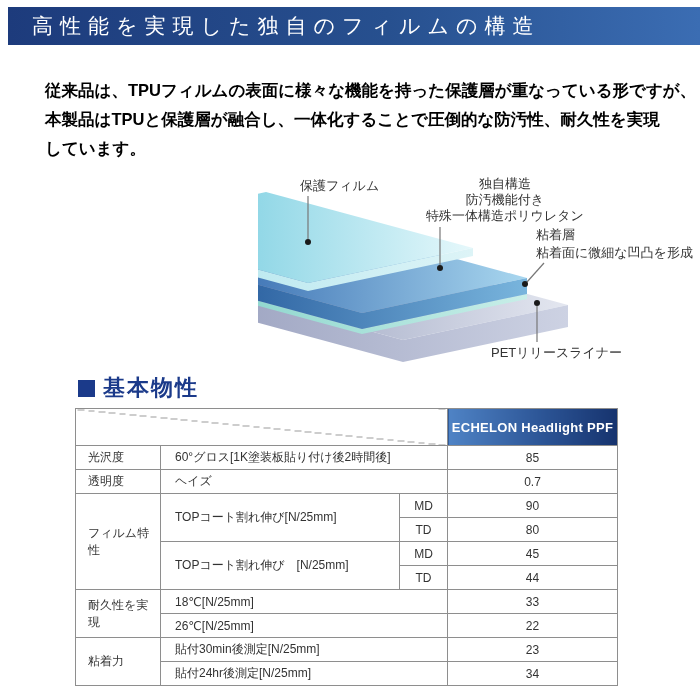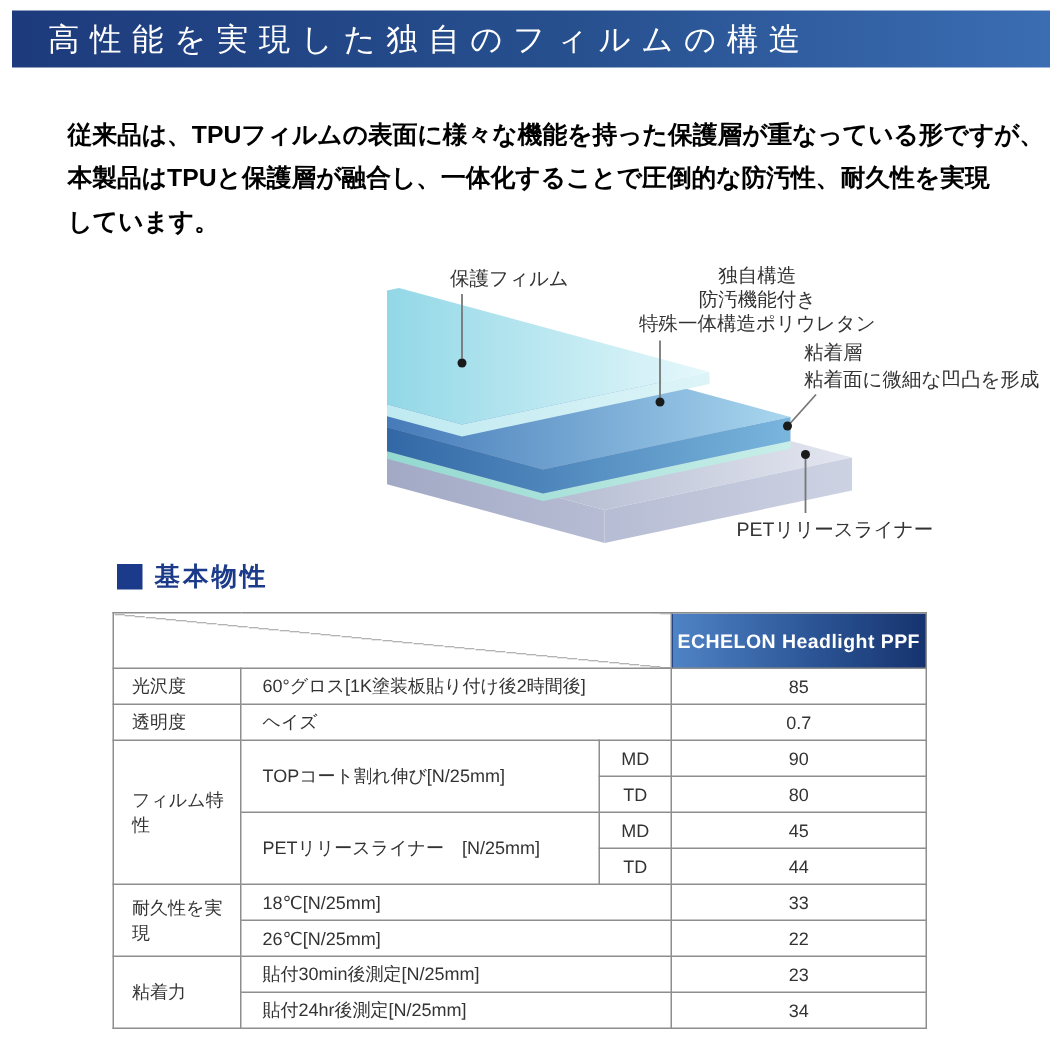--- a/index.html
+++ b/index.html
@@ -25,21 +25,21 @@
   
   .diagram-svg{position:absolute;left:258px;top:170px;}
   .diag-label{position:absolute;font-size:13px;color:#333;line-height:16px;white-space:nowrap;}
   .lbl-protective{left:300px;top:178px;}
   .lbl-unique{left:426px;top:176px;text-align:center;}
   .lbl-adhesive{left:536px;top:226px;line-height:18px;}
   .lbl-pet{left:491px;top:345px;}
   
   .section-title{position:absolute;left:78px;top:373px;display:flex;align-items:center;}
   .title-square{width:17px;height:17px;background:#1b3a8a;margin-right:8px;}
-  .section-title span.txt{font-size:17px;font-weight:bold;color:#1b3a8a;letter-spacing:2px;}
+  .section-title span.txt{font-size:22px;font-weight:bold;color:#1b3a8a;letter-spacing:2px;}
   
   table.props{
     position:absolute;left:75px;top:408px;width:542px;border-collapse:collapse;
     table-layout:fixed;font-size:12px;color:#333;
   }
   table.props td,table.props th{border:1px solid #8e8e8e;padding:0;vertical-align:middle;}
   table.props .cat{text-align:left;padding-left:12px;margin-top:20px;}
   table.props .item{text-align:left;padding-left:14px;}
   table.props .sub{text-align:center;}
   table.props .val{text-align:center;}
@@ -182,21 +182,21 @@
     <td class="cat" rowspan="4">フィルム特性</td>
     <td class="item" rowspan="2">TOPコート割れ伸び[N/25mm]</td>
     <td class="sub">MD</td>
     <td class="val">90</td>
   </tr>
   <tr class="r">
     <td class="sub">TD</td>
     <td class="val">80</td>
   </tr>
   <tr class="r">
-    <td class="item" rowspan="2">PETリリースライナー　[N/25mm]</td>
+    <td class="item" rowspan="2">TOPコート割れ伸び　[N/25mm]</td>
     <td class="sub">MD</td>
     <td class="val">45</td>
   </tr>
   <tr class="r">
     <td class="sub">TD</td>
     <td class="val">44</td>
   </tr>
   <tr class="r">
     <td class="cat" rowspan="2">耐久性を実現</td>
     <td class="item" colspan="2">18℃[N/25mm]</td>

